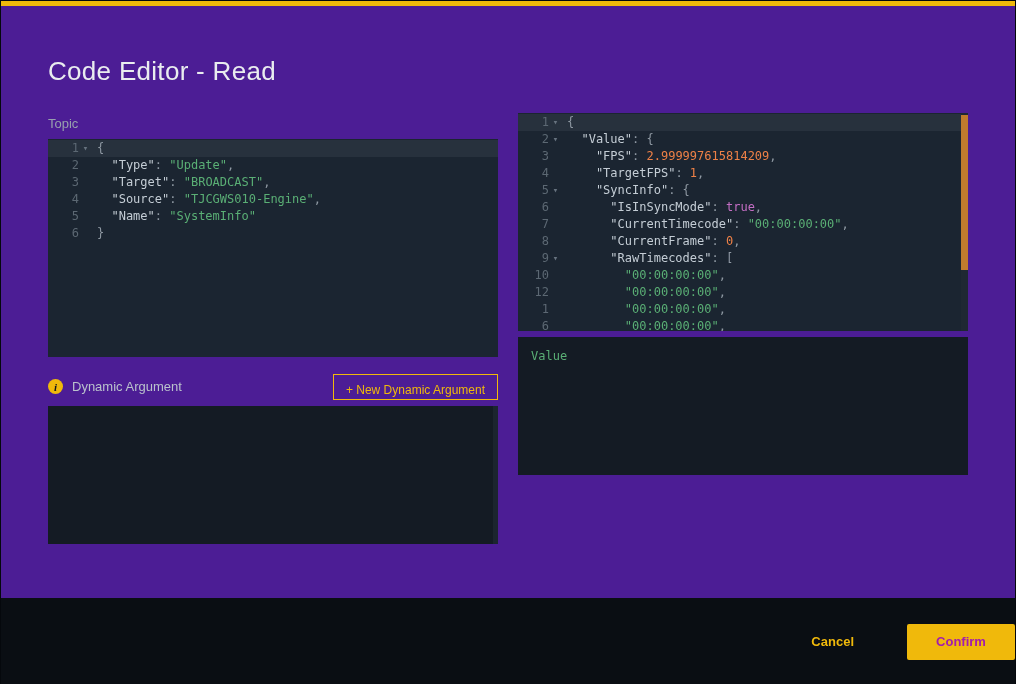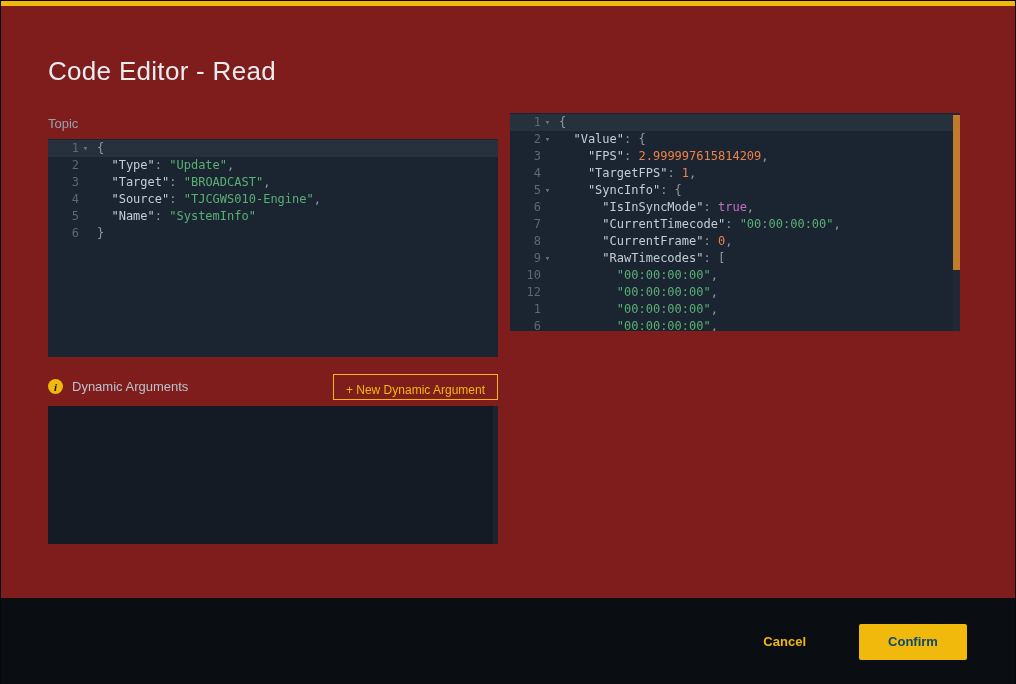--- a/index.html
+++ b/index.html
@@ -5,28 +5,28 @@
   * { margin:0; padding:0; box-sizing:border-box; }
   html,body { background:#0b0f15; }
   body {
     width:1016px; height:684px; overflow:hidden; position:relative;
     font-family:"Liberation Sans", sans-serif;
   }
   .window { width:1016px; height:684px; display:flex; flex-direction:column; border:1px solid #05080c; }
 
   .accent-bar { height:5px; flex:none; background:var(--accent,#f0b90b); }
 
-  .main { height:592px; flex:none; background:#7f1d1d; padding:0 48px 0 47px; }
+  .main { height:592px; flex:none; background:#4c1d95; padding:0 48px 0 47px; }
 
   .title {
     margin-top:50px; font-size:26px; font-weight:500; color:#e9ecef;
     letter-spacing:0.3px;
   }
 
-  .columns { display:flex; gap:12px; margin-top:26px; }
+  .columns { display:flex; gap:20px; margin-top:26px; }
   .col { width:450px; flex:none; }
 
   .label-row { display:flex; justify-content:space-between; align-items:flex-end; height:18px; margin-bottom:8px; }
   .sec-label { font-size:13px; color:#97a1ad; }
   .note { font-size:12px; color:#9a947a; }
 
   .editor {
     position:relative; height:218px; background:#1b2531; overflow:hidden;
     font-family:"DejaVu Sans Mono","Liberation Mono",monospace;
     font-size:12px; line-height:17px; padding-top:1px;
@@ -65,29 +65,29 @@
     font-family:"Liberation Sans",sans-serif; font-size:12px; cursor:pointer;
   }
 
   .panel { margin-top:6px; height:138px; background:#141b24; position:relative; }
   .panel-scroll-track { position:absolute; top:0; right:0; width:5px; height:100%; background:#1c252f; }
   .return-panel { padding:12px 13px; font-family:"DejaVu Sans Mono","Liberation Mono",monospace; font-size:12px; }
   .return-value { color:var(--c-string,#5aaf75); }
 
   .footer {
     height:87px; flex:none; background:#0a0e13;
-    display:flex; align-items:center; justify-content:flex-end; padding-right:48px;
+    display:flex; align-items:center; justify-content:flex-end; 
   }
   .cancel-btn {
     background:none; border:none; color:var(--accent,#f0b90b);
     font-family:"Liberation Sans",sans-serif; font-size:13px; font-weight:bold;
     margin-right:53px; cursor:pointer;
   }
   .confirm-btn {
-    width:108px; height:36px; background:var(--accent,#f0b90b); color:#0c4a6e;
+    width:108px; height:36px; background:var(--accent,#f0b90b); color:#a21caf;
     border:none; border-radius:2px; font-family:"Liberation Sans",sans-serif;
     font-size:13px; font-weight:bold; cursor:pointer;
   }
 </style>
 </head>
 <body>
 
 <div class="window">
   <div class="accent-bar"></div>
 
@@ -107,21 +107,21 @@
               <div class="cm-line"><span class="gutter"><span class="lnum">3</span><span class="fold"></span></span><span class="code"><span class="tk-k">  "Target"</span><span class="tk-p">: </span><span class="tk-s">"BROADCAST"</span><span class="tk-p">,</span></span></div>
               <div class="cm-line"><span class="gutter"><span class="lnum">4</span><span class="fold"></span></span><span class="code"><span class="tk-k">  "Source"</span><span class="tk-p">: </span><span class="tk-s">"TJCGWS010-Engine"</span><span class="tk-p">,</span></span></div>
               <div class="cm-line"><span class="gutter"><span class="lnum">5</span><span class="fold"></span></span><span class="code"><span class="tk-k">  "Name"</span><span class="tk-p">: </span><span class="tk-s">"SystemInfo"</span></span></div>
               <div class="cm-line"><span class="gutter"><span class="lnum">6</span><span class="fold"></span></span><span class="code"><span class="tk-p">}</span></span></div>
             </div>
         </div>
 
         <div class="subhead-row">
           <div class="subhead-left">
             <span class="info-icon"></span>
-            <span class="subhead-label">Dynamic Arguments</span>
+            <span class="subhead-label">Dynamic Argument</span>
           </div>
           <button class="ghost-btn">+ New Dynamic Argument</button>
         </div>
         <div class="panel">
           <div class="panel-scroll-track"></div>
         </div>
       </section>
 
       <section class="col">
         <div class="editor">
@@ -138,20 +138,23 @@
               <div class="cm-line"><span class="gutter"><span class="lnum">10</span><span class="fold"></span></span><span class="code"><span class="tk-s">        "00:00:00:00"</span><span class="tk-p">,</span></span></div>
               <div class="cm-line"><span class="gutter"><span class="lnum">12</span><span class="fold"></span></span><span class="code"><span class="tk-s">        "00:00:00:00"</span><span class="tk-p">,</span></span></div>
               <div class="cm-line"><span class="gutter"><span class="lnum">1</span><span class="fold"></span></span><span class="code"><span class="tk-s">        "00:00:00:00"</span><span class="tk-p">,</span></span></div>
               <div class="cm-line"><span class="gutter"><span class="lnum">6</span><span class="fold"></span></span><span class="code"><span class="tk-s">        "00:00:00:00"</span><span class="tk-p">,</span></span></div>
             </div>
           <div class="vscroll">
             <div class="vthumb"></div>
           </div>
         </div>
 
+        <div class="panel return-panel">
+          <span class="return-value">Value</span>
+        </div>
       </section>
 
     </div>
   </div>
 
   <div class="footer">
     <button class="cancel-btn">Cancel</button>
     <button class="confirm-btn">Confirm</button>
   </div>
 </div>

